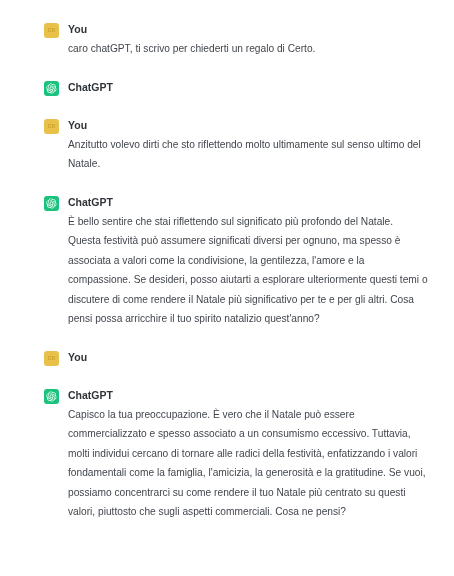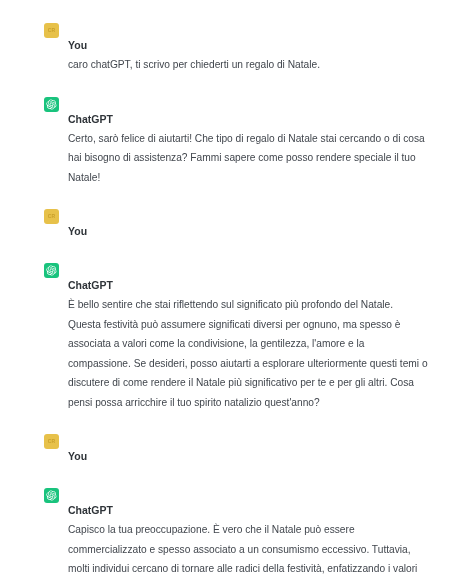--- a/index.html
+++ b/index.html
@@ -58,21 +58,20 @@
     font-weight: bold;
     color: #c9a02c;
     letter-spacing: 0.2px;
     line-height: 1;
   }
 
   .turn-body {
     flex: 1 1 auto;
     min-width: 0;
     padding-top: 0px;
-    margin-top: 16px;
   }
 
   .author {
     font-family: "Liberation Sans", sans-serif;
     font-size: 10.5px;
     font-weight: bold;
     color: #2f3439;
     line-height: 14px;
     margin-bottom: 3px;
   }
@@ -90,40 +89,40 @@
 </head>
 <body>
 
 <div id="conversation">
     <div class="turn">
       <div class="avatar user">
         <span class="initials">CR</span>
       </div>
       <div class="turn-body">
         <div class="author">You</div>
-        <div class="message">caro chatGPT, ti scrivo per chiederti un regalo di Natale.</div>
+        <div class="message">caro chatGPT, ti scrivo per chiederti un regalo di Certo.</div>
       </div>
     </div>
     <div class="turn">
       <div class="avatar assistant">
         <svg width="11" height="11" viewBox="0 0 24 24" aria-hidden="true">
           <path fill="#ffffff" d="M21.3 10.1a5.5 5.5 0 0 0-.5-4.5 5.6 5.6 0 0 0-6-2.7A5.5 5.5 0 0 0 10.6 1a5.6 5.6 0 0 0-5.3 3.9 5.5 5.5 0 0 0-3.7 2.7 5.6 5.6 0 0 0 .7 6.5 5.5 5.5 0 0 0 .5 4.5 5.6 5.6 0 0 0 6 2.7A5.5 5.5 0 0 0 13 23a5.6 5.6 0 0 0 5.3-3.9 5.5 5.5 0 0 0 3.7-2.7 5.6 5.6 0 0 0-.7-6.3zM13 21.5a4.1 4.1 0 0 1-2.6-.9l.1-.1 4.4-2.5a.7.7 0 0 0 .4-.6v-6.2l1.8 1.1v5a4.2 4.2 0 0 1-4.1 4.2zM4.1 17.7a4.1 4.1 0 0 1-.5-2.8l.1.1 4.4 2.5a.7.7 0 0 0 .7 0l5.4-3.1v2.1l-4.5 2.6a4.2 4.2 0 0 1-5.6-1.4zM3 7.9a4.1 4.1 0 0 1 2.2-1.8v5.2a.7.7 0 0 0 .4.6l5.4 3.1-1.8 1-4.5-2.5A4.2 4.2 0 0 1 3 7.9zm15.3 3.6L12.9 8.3l1.8-1 4.5 2.6a4.2 4.2 0 0 1-.6 7.5v-5.2a.7.7 0 0 0-.3-.7zm1.8-2.7l-.1-.1-4.4-2.6a.7.7 0 0 0-.7 0L9.5 9.2V7.1L14 4.5a4.2 4.2 0 0 1 6.2 4.3zM8.5 12.5l-1.8-1v-5a4.2 4.2 0 0 1 6.9-3.2l-.1.1-4.4 2.5a.7.7 0 0 0-.4.6zm1-2.1L11.9 9l2.4 1.4v2.8L11.9 14l-2.4-1.4z"></path>
         </svg>
       </div>
       <div class="turn-body">
         <div class="author">ChatGPT</div>
-        <div class="message">Certo, sarò felice di aiutarti! Che tipo di regalo di Natale stai cercando o di cosa hai bisogno di assistenza? Fammi sapere come posso rendere speciale il tuo Natale!</div>
       </div>
     </div>
     <div class="turn">
       <div class="avatar user">
         <span class="initials">CR</span>
       </div>
       <div class="turn-body">
         <div class="author">You</div>
+        <div class="message">Anzitutto volevo dirti che sto riflettendo molto ultimamente sul senso ultimo del Natale.</div>
       </div>
     </div>
     <div class="turn">
       <div class="avatar assistant">
         <svg width="11" height="11" viewBox="0 0 24 24" aria-hidden="true">
           <path fill="#ffffff" d="M21.3 10.1a5.5 5.5 0 0 0-.5-4.5 5.6 5.6 0 0 0-6-2.7A5.5 5.5 0 0 0 10.6 1a5.6 5.6 0 0 0-5.3 3.9 5.5 5.5 0 0 0-3.7 2.7 5.6 5.6 0 0 0 .7 6.5 5.5 5.5 0 0 0 .5 4.5 5.6 5.6 0 0 0 6 2.7A5.5 5.5 0 0 0 13 23a5.6 5.6 0 0 0 5.3-3.9 5.5 5.5 0 0 0 3.7-2.7 5.6 5.6 0 0 0-.7-6.3zM13 21.5a4.1 4.1 0 0 1-2.6-.9l.1-.1 4.4-2.5a.7.7 0 0 0 .4-.6v-6.2l1.8 1.1v5a4.2 4.2 0 0 1-4.1 4.2zM4.1 17.7a4.1 4.1 0 0 1-.5-2.8l.1.1 4.4 2.5a.7.7 0 0 0 .7 0l5.4-3.1v2.1l-4.5 2.6a4.2 4.2 0 0 1-5.6-1.4zM3 7.9a4.1 4.1 0 0 1 2.2-1.8v5.2a.7.7 0 0 0 .4.6l5.4 3.1-1.8 1-4.5-2.5A4.2 4.2 0 0 1 3 7.9zm15.3 3.6L12.9 8.3l1.8-1 4.5 2.6a4.2 4.2 0 0 1-.6 7.5v-5.2a.7.7 0 0 0-.3-.7zm1.8-2.7l-.1-.1-4.4-2.6a.7.7 0 0 0-.7 0L9.5 9.2V7.1L14 4.5a4.2 4.2 0 0 1 6.2 4.3zM8.5 12.5l-1.8-1v-5a4.2 4.2 0 0 1 6.9-3.2l-.1.1-4.4 2.5a.7.7 0 0 0-.4.6zm1-2.1L11.9 9l2.4 1.4v2.8L11.9 14l-2.4-1.4z"></path>
         </svg>
       </div>
       <div class="turn-body">
         <div class="author">ChatGPT</div>

